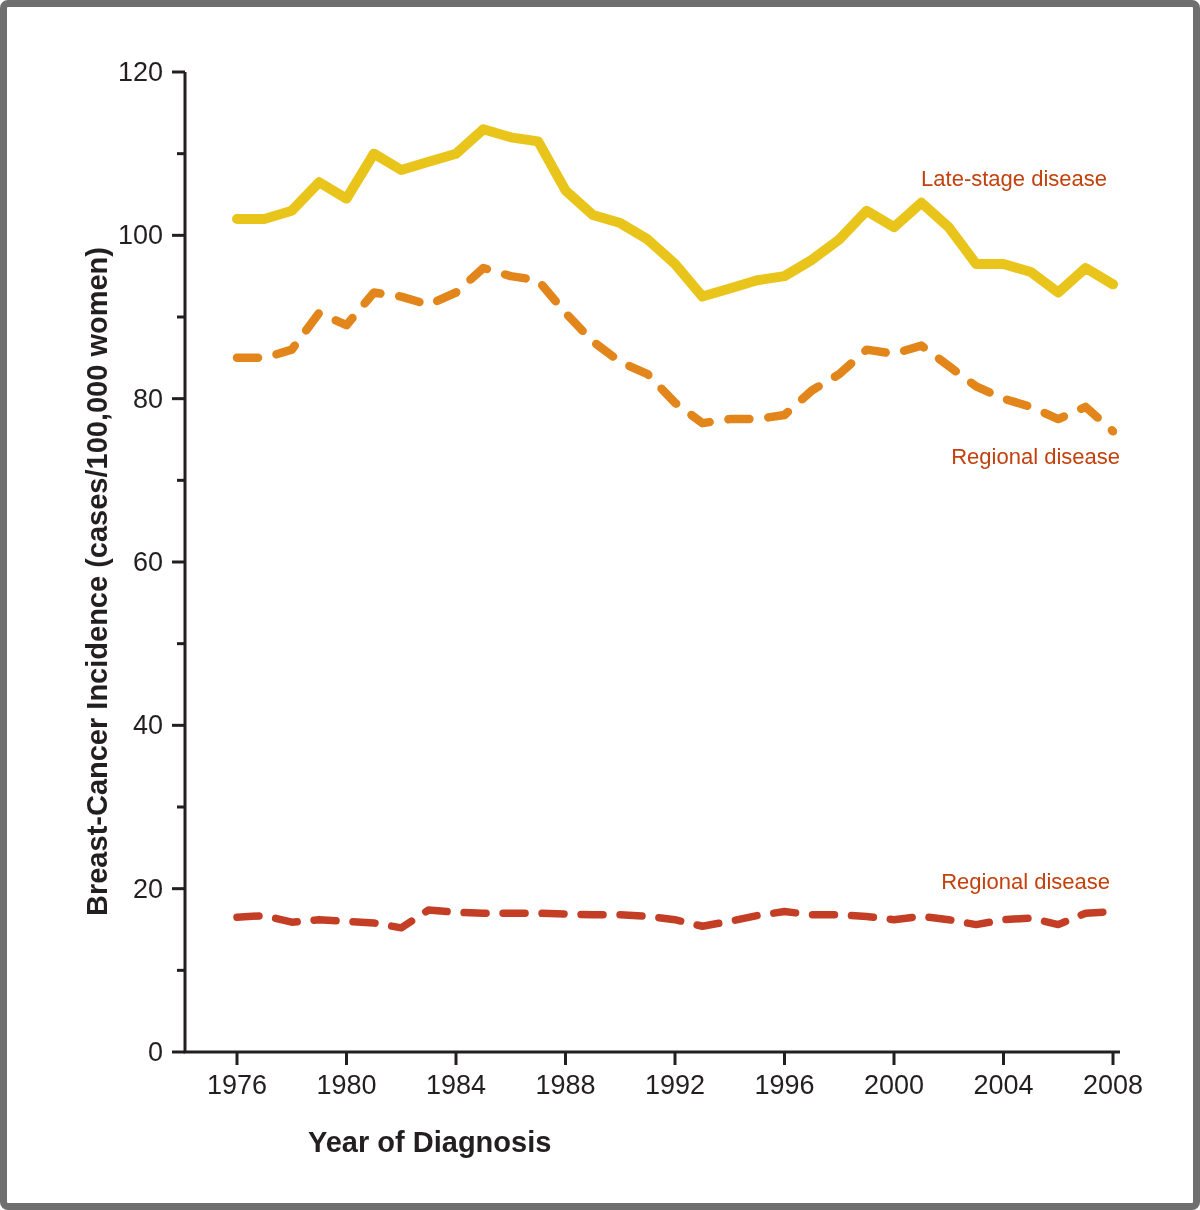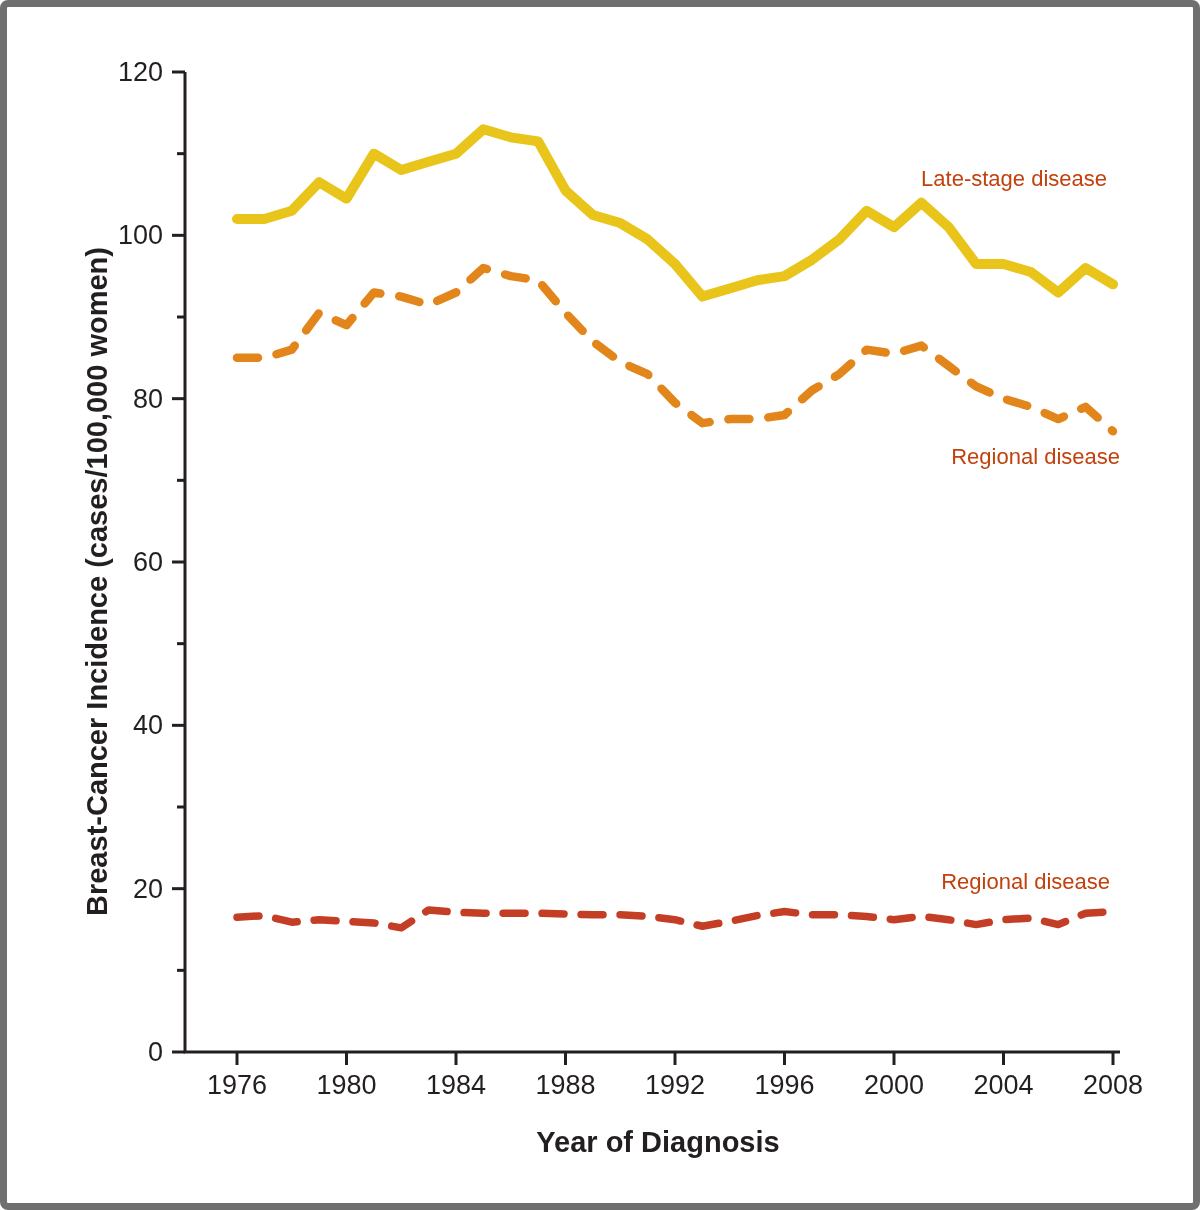--- a/index.html
+++ b/index.html
@@ -9,21 +9,21 @@
          box-sizing:border-box;background:#fff;}
   #chart-svg{position:absolute;left:0;top:0;}
   .axis{stroke:#231f20;stroke-width:3;fill:none;}
   .ticklabel{font-family:"Liberation Sans",sans-serif;font-size:27px;fill:#231f20;}
   .yt{text-anchor:end;dominant-baseline:central;}
   .xt{text-anchor:middle;}
   .series-label{position:absolute;font-size:22px;color:#c2410c;white-space:nowrap;}
   .axis-title{position:absolute;font-size:29px;font-weight:bold;color:#231f20;}
   #ylabel{width:1100px;left:-453px;top:565px;text-align:center;
           transform:rotate(-90deg);transform-origin:center;}
-  #xlabel{left:308px;top:1126px;width:700px;text-align:center;}
+  #xlabel{left:308px;top:1126px;width:700px;text-align:left;}
 </style>
 </head>
 <body>
 
 <div class="frame"></div>
 
 <svg id="chart-svg" width="1200" height="1210" viewBox="0 0 1200 1210">
     <polyline points="185,72 185,1052 1120,1052" class="axis"></polyline>
     <line x1="172" y1="1052" x2="185" y2="1052" class="axis"></line>
     <text x="163" y="1052" class="ticklabel yt">0</text>

